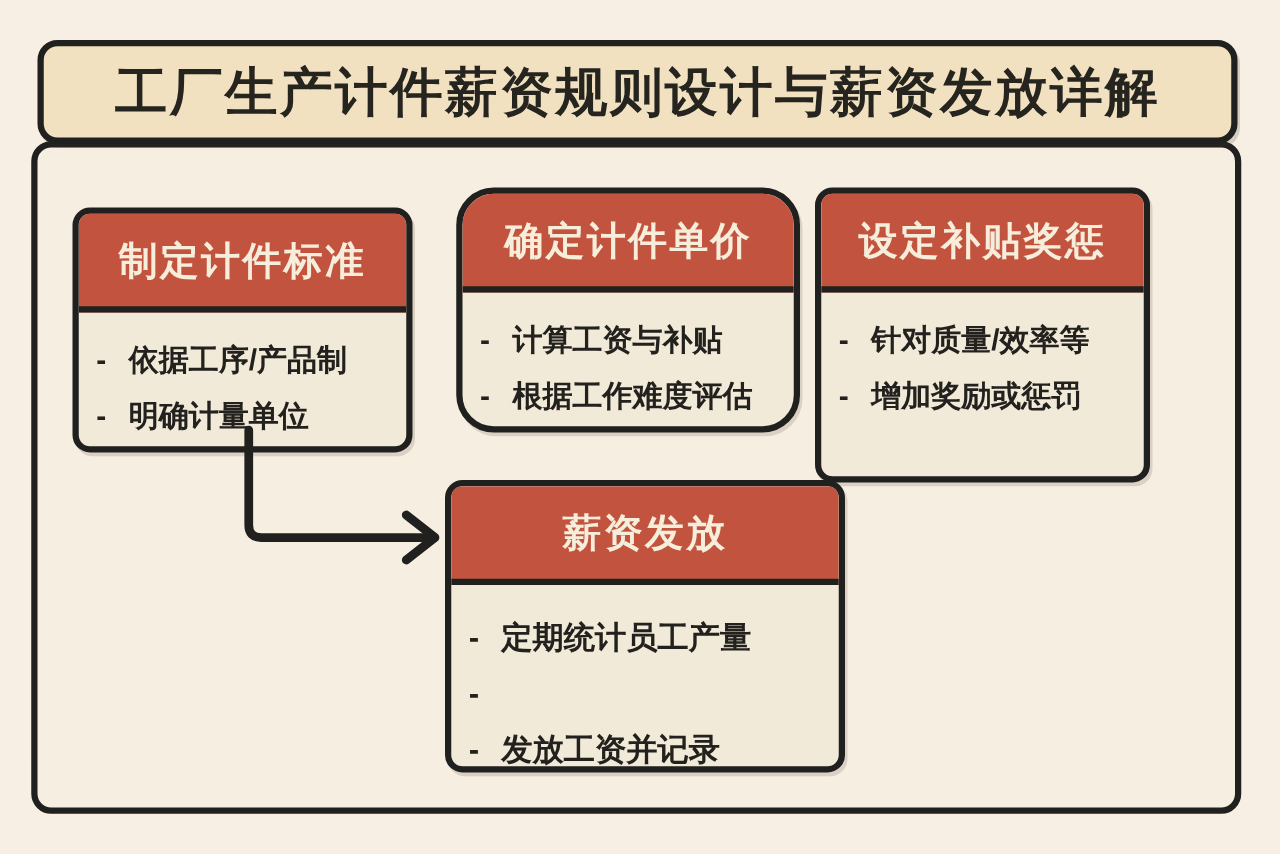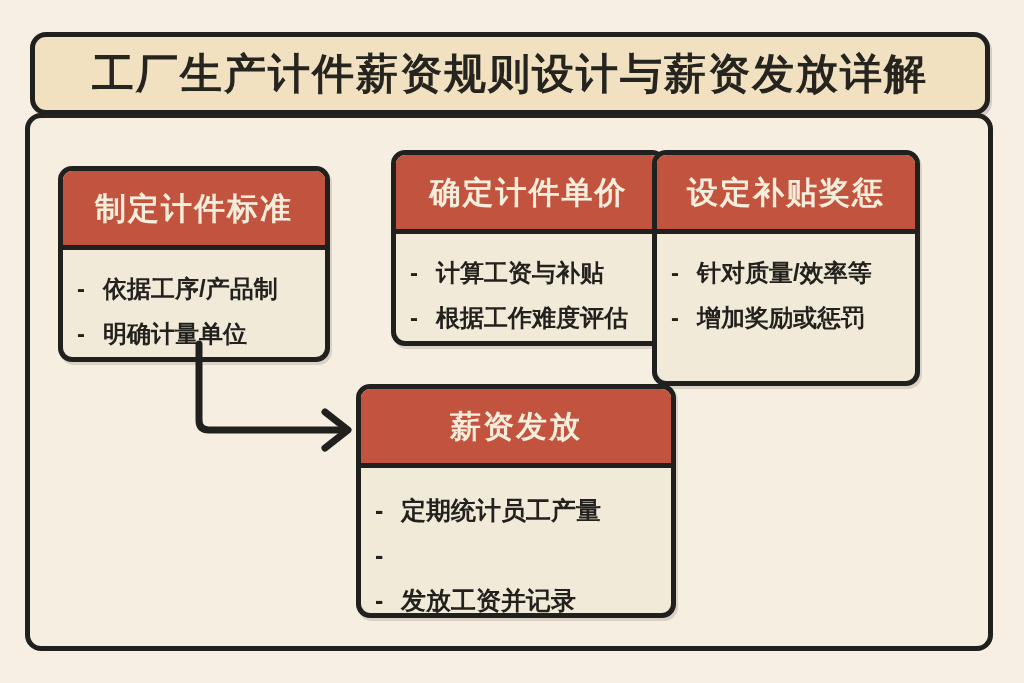--- a/index.html
+++ b/index.html
@@ -41,21 +41,21 @@
     position:absolute;
     box-sizing:border-box;
     background:var(--box-fill,#f1ead9);
     border:5px solid var(--border-dark,#20201e);
     border-radius:14px;
     overflow:hidden;
     box-shadow:2px 3px 0 rgba(60,50,40,0.15);
     z-index:2;
   }
   .box-1{left:58px;top:150px;width:272px;height:196px;margin-top:16px;}
-  .box-2{left:391px;top:150px;width:275px;height:196px;}
+  .box-2{left:365px;top:150px;width:275px;height:196px;border-radius:30px;}
   .box-3{left:652px;top:150px;width:268px;height:236px;}
   .box-4{left:356px;top:384px;width:320px;height:234px;}
   .box-header{
     background:var(--accent-red,#c2543f);
     border-bottom:5px solid var(--border-dark,#20201e);
     color:var(--header-text,#f6eddb);
     font-size:31px;font-weight:900;
     text-align:center;
     letter-spacing:2px;
     padding:17px 0 15px 0;

